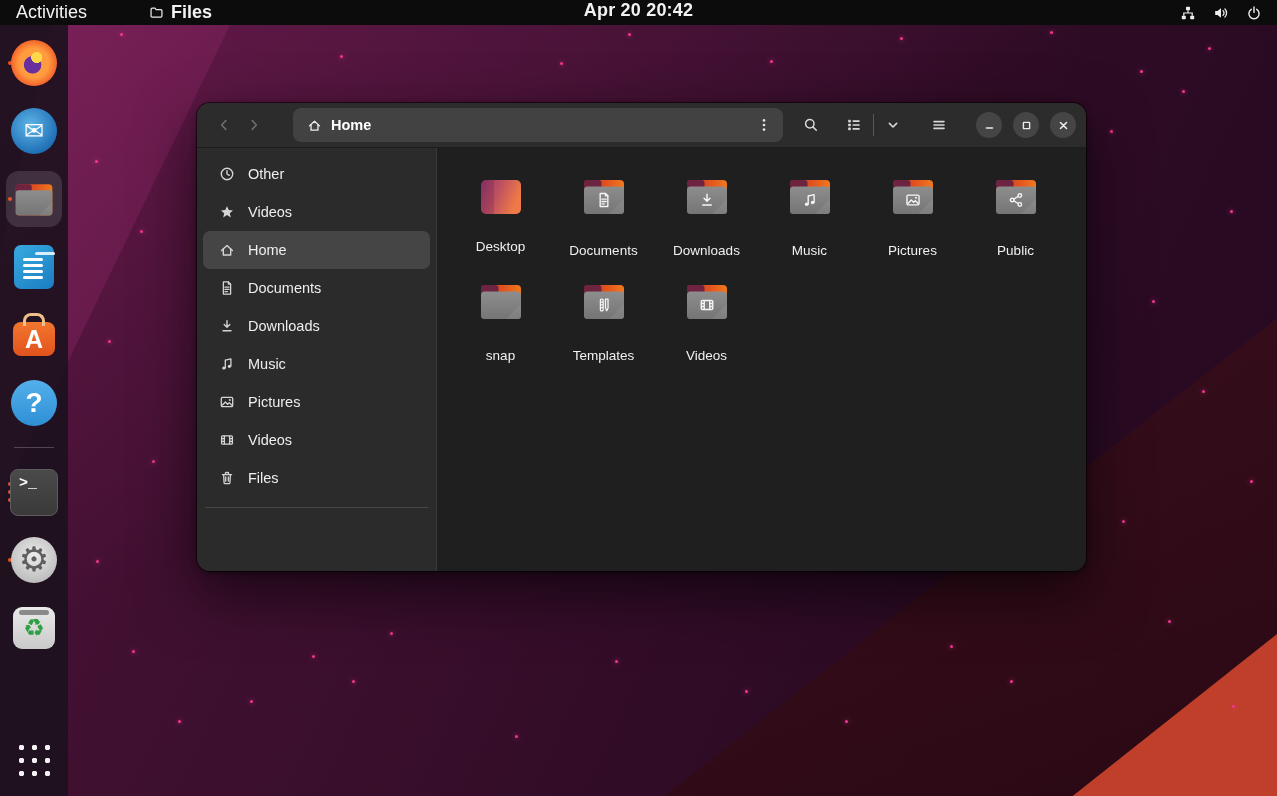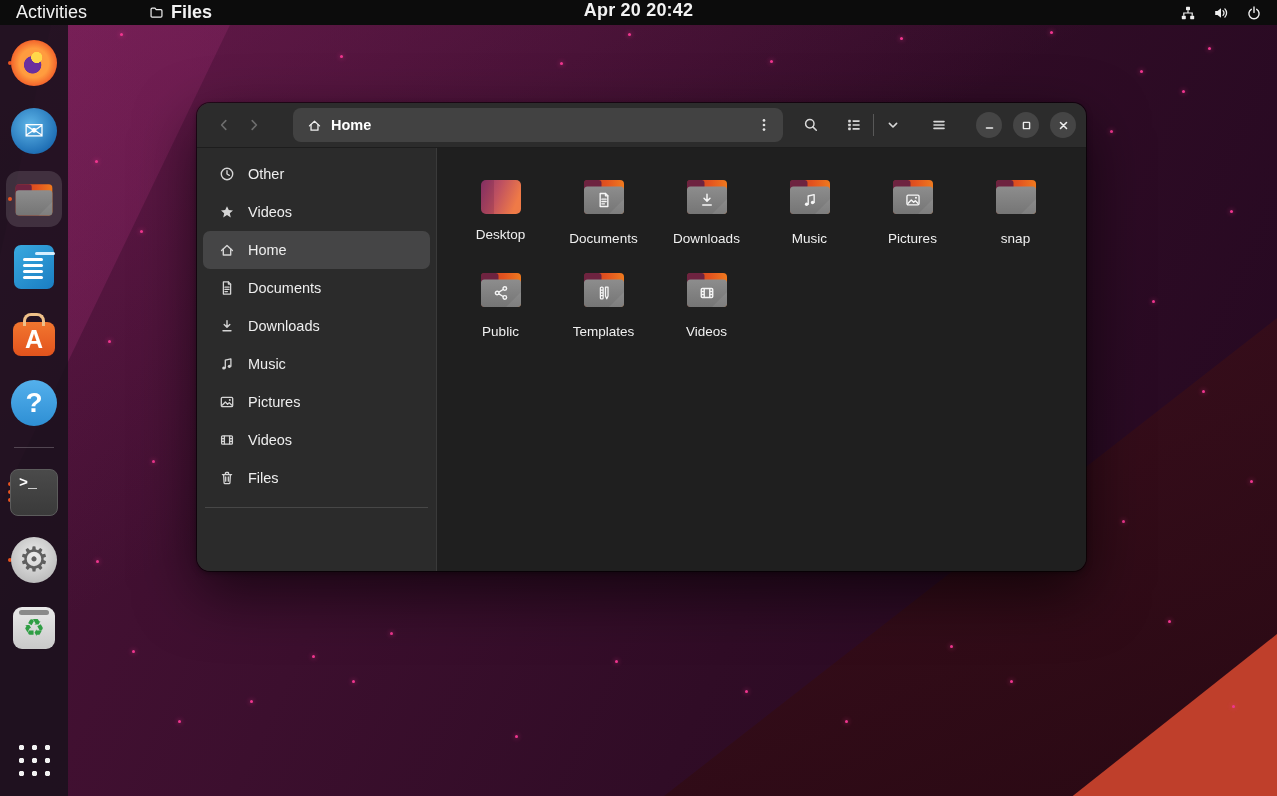--- a/index.html
+++ b/index.html
@@ -131,21 +131,21 @@
             color:#eeeeee; font-size:14.5px; cursor:pointer; }
   .sb-row.selected { background:#454546; }
   .sb-row svg { width:16px; height:16px; color:#d5d5d5; margin:0 13px 0 8px; flex:0 0 16px; }
   .sb-divider { height:1px; background:#474747; margin:10px 2px; }
 
   .content { flex:1; background:#1f1f1f; padding:16px 12px; display:grid;
              grid-template-columns:repeat(auto-fill, 103px); align-content:start; }
   .file-cell { width:103px; padding:8px 2px 10px; display:flex; flex-direction:column;
                align-items:center; border-radius:8px; cursor:pointer; }
   .file-cell svg { width:48px; height:48px; }
-  .file-label { margin-top:8px; font-size:13.5px; color:#f0f0f0; line-height:1.1; }
+  .file-label { margin-top:20px; font-size:13.5px; color:#f0f0f0; line-height:1.1; }
   .file-cell .desktop-svg { display:none; }
   .file-cell.kind-desktop .desktop-svg { display:block; }
 </style>
 </head>
 <body>
 
 <svg width="0" height="0" style="position:absolute" aria-hidden="true">
   <defs>
     <linearGradient id="gradOrange" x1="0" y1="0" x2="1" y2="0">
       <stop offset="0" stop-color="#b8431f"></stop>
@@ -530,40 +530,40 @@
     <use class="emblem" href="#image-icon" x="15.5" y="19.5" width="17" height="17" style="color:#f5f5f5"></use>
   </svg></span>
     <span class="file-label">Pictures</span>
   </div>
         <div class="file-cell kind-folder">
     <span class="file-icon-slot"><svg class="folder-svg" viewBox="0 0 48 48">
     <rect x="4" y="8" width="40" height="34" rx="4" fill="url(#gradOrange)"></rect>
     <path d="M4 17 v-6 q0-3 3-3 h11.5 q3 0 3 3 v6 z" fill="#6e2340"></path>
     <rect x="4" y="14.5" width="40" height="27.5" rx="3.5" fill="url(#gradGray)"></rect>
     <path d="M44 27 L29 42 h11 q4 0 4-4 z" fill="rgba(255,255,255,.07)"></path>
+    <use class="emblem" href="#share-icon" x="15.5" y="19.5" width="17" height="17" style="color:#f5f5f5"></use>
+  </svg></span>
+    <span class="file-label">Public</span>
+  </div>
+        <div class="file-cell kind-folder">
+    <span class="file-icon-slot"><svg class="folder-svg" viewBox="0 0 48 48">
+    <rect x="4" y="8" width="40" height="34" rx="4" fill="url(#gradOrange)"></rect>
+    <path d="M4 17 v-6 q0-3 3-3 h11.5 q3 0 3 3 v6 z" fill="#6e2340"></path>
+    <rect x="4" y="14.5" width="40" height="27.5" rx="3.5" fill="url(#gradGray)"></rect>
+    <path d="M44 27 L29 42 h11 q4 0 4-4 z" fill="rgba(255,255,255,.07)"></path>
 
   </svg></span>
     <span class="file-label">snap</span>
   </div>
         <div class="file-cell kind-folder">
     <span class="file-icon-slot"><svg class="folder-svg" viewBox="0 0 48 48">
     <rect x="4" y="8" width="40" height="34" rx="4" fill="url(#gradOrange)"></rect>
     <path d="M4 17 v-6 q0-3 3-3 h11.5 q3 0 3 3 v6 z" fill="#6e2340"></path>
     <rect x="4" y="14.5" width="40" height="27.5" rx="3.5" fill="url(#gradGray)"></rect>
     <path d="M44 27 L29 42 h11 q4 0 4-4 z" fill="rgba(255,255,255,.07)"></path>
-    <use class="emblem" href="#share-icon" x="15.5" y="19.5" width="17" height="17" style="color:#f5f5f5"></use>
-  </svg></span>
-    <span class="file-label">Public</span>
-  </div>
-        <div class="file-cell kind-folder">
-    <span class="file-icon-slot"><svg class="folder-svg" viewBox="0 0 48 48">
-    <rect x="4" y="8" width="40" height="34" rx="4" fill="url(#gradOrange)"></rect>
-    <path d="M4 17 v-6 q0-3 3-3 h11.5 q3 0 3 3 v6 z" fill="#6e2340"></path>
-    <rect x="4" y="14.5" width="40" height="27.5" rx="3.5" fill="url(#gradGray)"></rect>
-    <path d="M44 27 L29 42 h11 q4 0 4-4 z" fill="rgba(255,255,255,.07)"></path>
     <use class="emblem" href="#template-icon" x="15.5" y="19.5" width="17" height="17" style="color:#f5f5f5"></use>
   </svg></span>
     <span class="file-label">Templates</span>
   </div>
         <div class="file-cell kind-folder">
     <span class="file-icon-slot"><svg class="folder-svg" viewBox="0 0 48 48">
     <rect x="4" y="8" width="40" height="34" rx="4" fill="url(#gradOrange)"></rect>
     <path d="M4 17 v-6 q0-3 3-3 h11.5 q3 0 3 3 v6 z" fill="#6e2340"></path>
     <rect x="4" y="14.5" width="40" height="27.5" rx="3.5" fill="url(#gradGray)"></rect>
     <path d="M44 27 L29 42 h11 q4 0 4-4 z" fill="rgba(255,255,255,.07)"></path>

